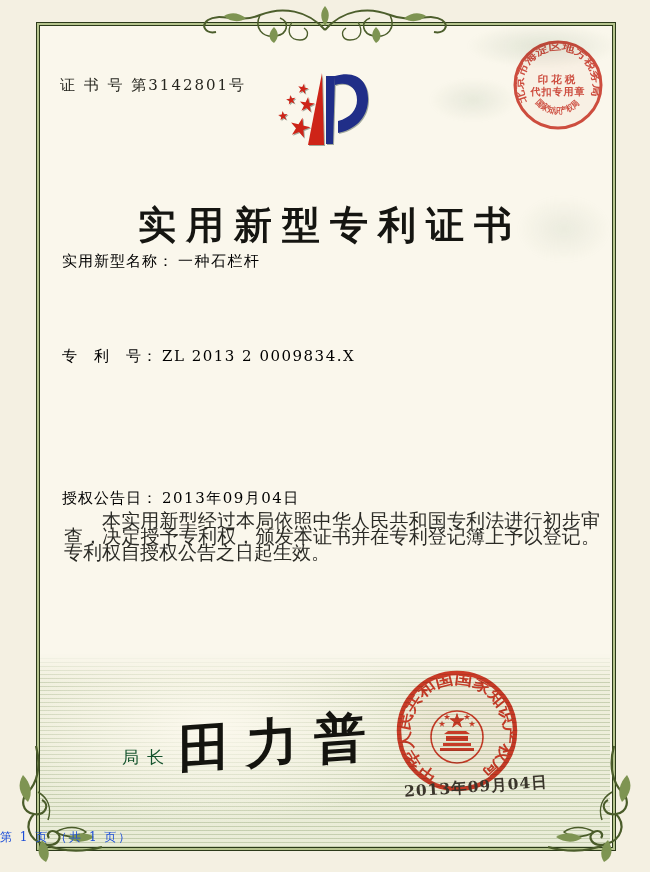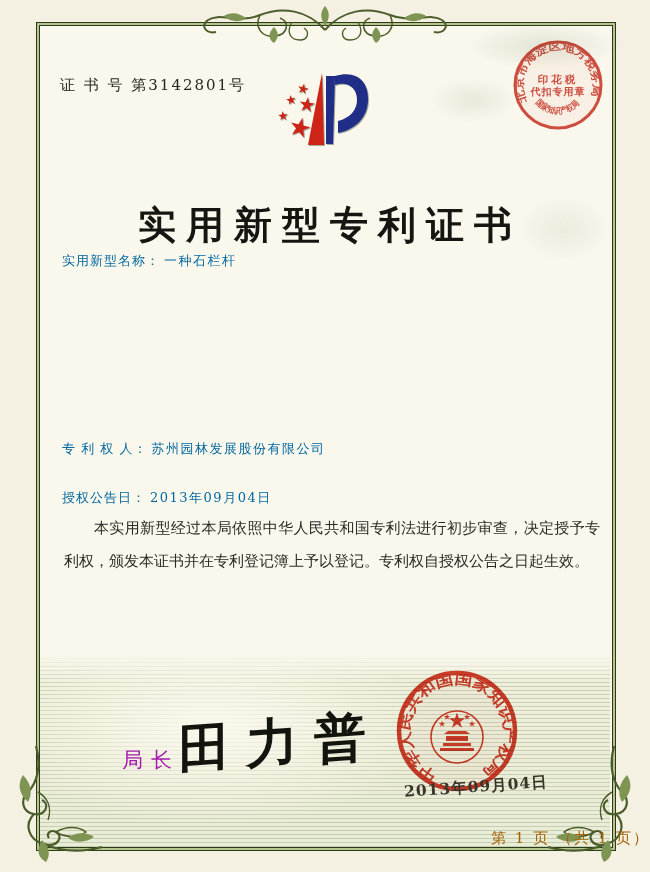--- a/index.html
+++ b/index.html
@@ -30,45 +30,45 @@
     position:absolute;left:60px;top:76px;
     font-size:15px;letter-spacing:2px;color:#26261f;
   }
   .logo{position:absolute;left:268px;top:56px;width:140px;height:110px;}
   .title{
     position:absolute;left:0;right:0;top:172px;text-align:center;
     font-size:38px;font-weight:700;letter-spacing:10px;text-indent:10px;
     color:#151511;
     margin-top:28px;
   }
-  .row{position:absolute;left:62px;font-size:13px;color:#0369a1;letter-spacing:1px;font-weight:500;white-space:pre;}
+  .row{position:absolute;left:62px;font-size:15px;color:#000000;letter-spacing:1px;font-weight:500;white-space:pre;}
   .row .val{margin-left:4px;letter-spacing:1.5px;}
   .r1{top:252px}.r2{top:300px}.r3{top:347px}.r4{top:395px}.r5{top:440px}.r6{top:489px}
   .bodytext{
     position:absolute;left:64px;top:512px;width:536px;
-    font-size:15px;line-height:33px;color:#2b2b26;text-align:justify;
+    font-size:19px;line-height:16px;color:#2b2b26;text-align:justify;
   }
   .bodytext p{margin:0;text-indent:2em;}
   .sig-title{
-    position:absolute;left:122px;top:746px;font-size:21px;letter-spacing:8px;color:#a21caf;z-index:4;
+    position:absolute;left:122px;top:746px;font-size:17px;letter-spacing:8px;color:#14532d;z-index:4;
   }
   .sig-name{
     position:absolute;left:178px;top:708px;z-index:4;
     font-size:52px;font-weight:600;letter-spacing:16px;color:#14140f;
     transform:rotate(-4deg) skewX(-4deg);
   }
   .seal{position:absolute;left:390px;top:664px;width:134px;height:134px;z-index:5;mix-blend-mode:multiply;opacity:.93;}
   .seal-date{
     position:absolute;left:404px;top:777px;width:140px;z-index:6;
     font-size:15.5px;font-weight:700;letter-spacing:1px;color:#3a352b;
     transform:rotate(-4deg);white-space:nowrap;
   }
   .footer{
-    position:absolute;left:0;right:0;top:829px;text-align:right;z-index:4;
-    font-size:15px;letter-spacing:2px;color:#a16207;
+    position:absolute;left:0;right:0;top:829px;text-align:left;z-index:4;
+    font-size:12px;letter-spacing:2px;color:#1d4ed8;
   }
   .stamp{position:absolute;left:511px;top:38px;width:94px;height:94px;z-index:5;mix-blend-mode:multiply;opacity:.95;}
   .ghost{position:absolute;filter:blur(1.5px);z-index:1;}
   .g1{left:468px;top:24px;width:150px;height:44px;
       background:radial-gradient(ellipse at 50% 50%, rgba(140,162,132,0.22), rgba(140,162,132,0) 72%);}
   .g2{left:430px;top:78px;width:86px;height:44px;
       background:radial-gradient(ellipse at 50% 50%, rgba(140,162,132,0.16), rgba(140,162,132,0) 72%);}
   .g3{left:518px;top:196px;width:92px;height:66px;
       background:radial-gradient(ellipse at 50% 50%, rgba(150,168,140,0.14), rgba(150,168,140,0) 72%);}
   .orn-top{position:absolute;left:150px;top:0;width:350px;height:50px;z-index:3;}
@@ -152,21 +152,21 @@
         <use href="#st" transform="translate(39,49) scale(0.8) rotate(8)"></use>
         <use href="#st" transform="translate(15,60) scale(0.5) rotate(-6)"></use>
         <use href="#st" transform="translate(32,72) scale(1.05) rotate(14)"></use>
       </g>
     </g>
   </svg>
 
   <div class="title">实用新型专利证书</div>
 
   <div class="row r1"><span>实用新型名称：</span><span class="val">一种石栏杆</span></div>
-  <div class="row r5"><span>专 利 权 人：</span><span class="val">苏州园林发展股份有限公司</span></div>
+  <div class="row r3"><span>专　利　号：</span><span class="val">ZL 2013 2 0009834.X</span></div>
   <div class="row r6"><span>授权公告日：</span><span class="val">2013年09月04日</span></div>
 
   <div class="bodytext">
     <p>本实用新型经过本局依照中华人民共和国专利法进行初步审查，决定授予专利权，颁发本证书并在专利登记簿上予以登记。专利权自授权公告之日起生效。</p>
   </div>
 
   <div class="sig-title">局长</div>
   <div class="sig-name">田力普</div>
 
   <svg class="seal" viewBox="-67 -67 134 134">

